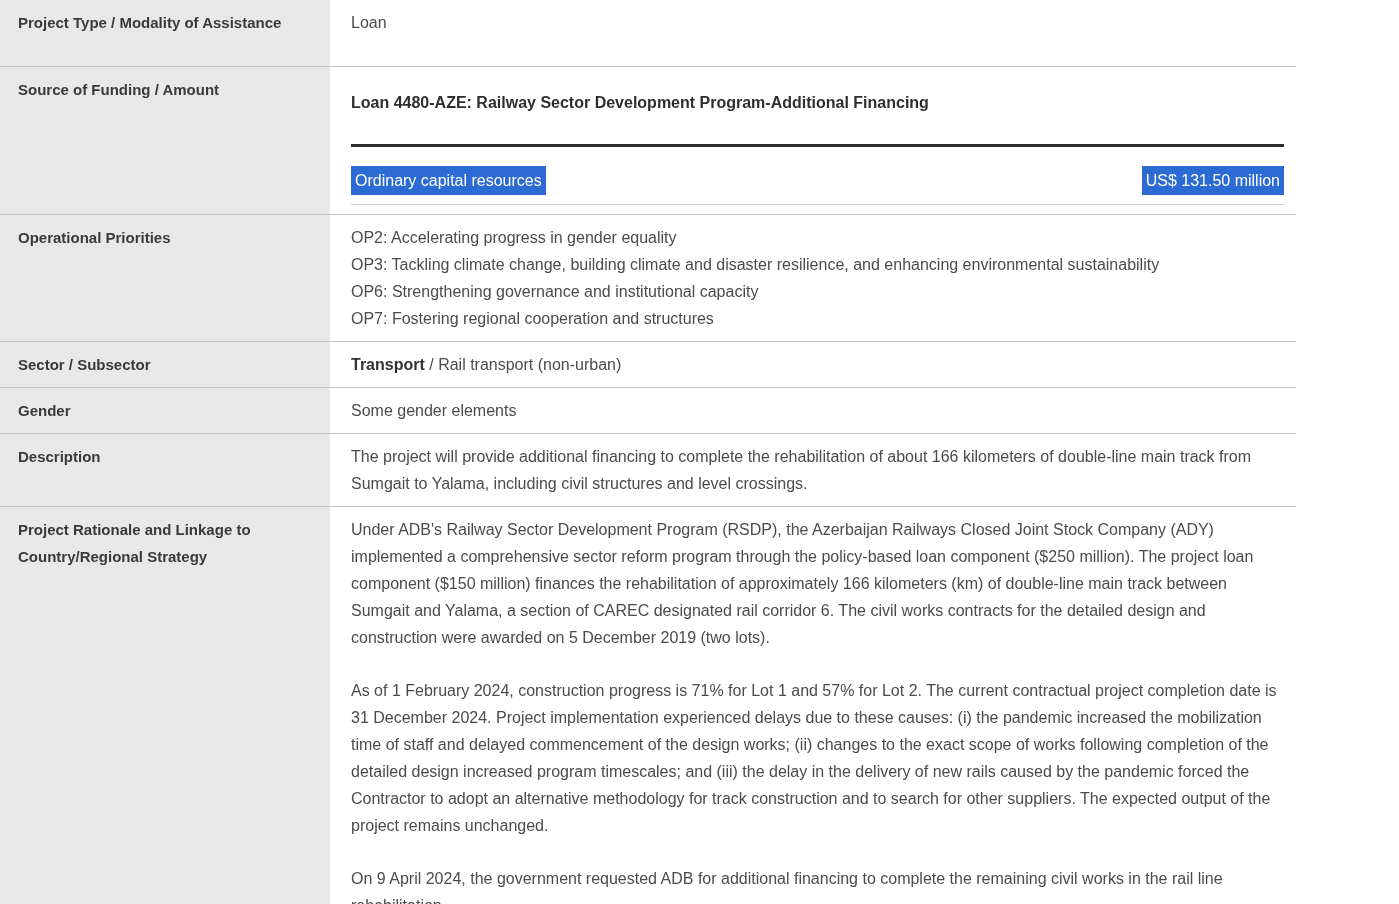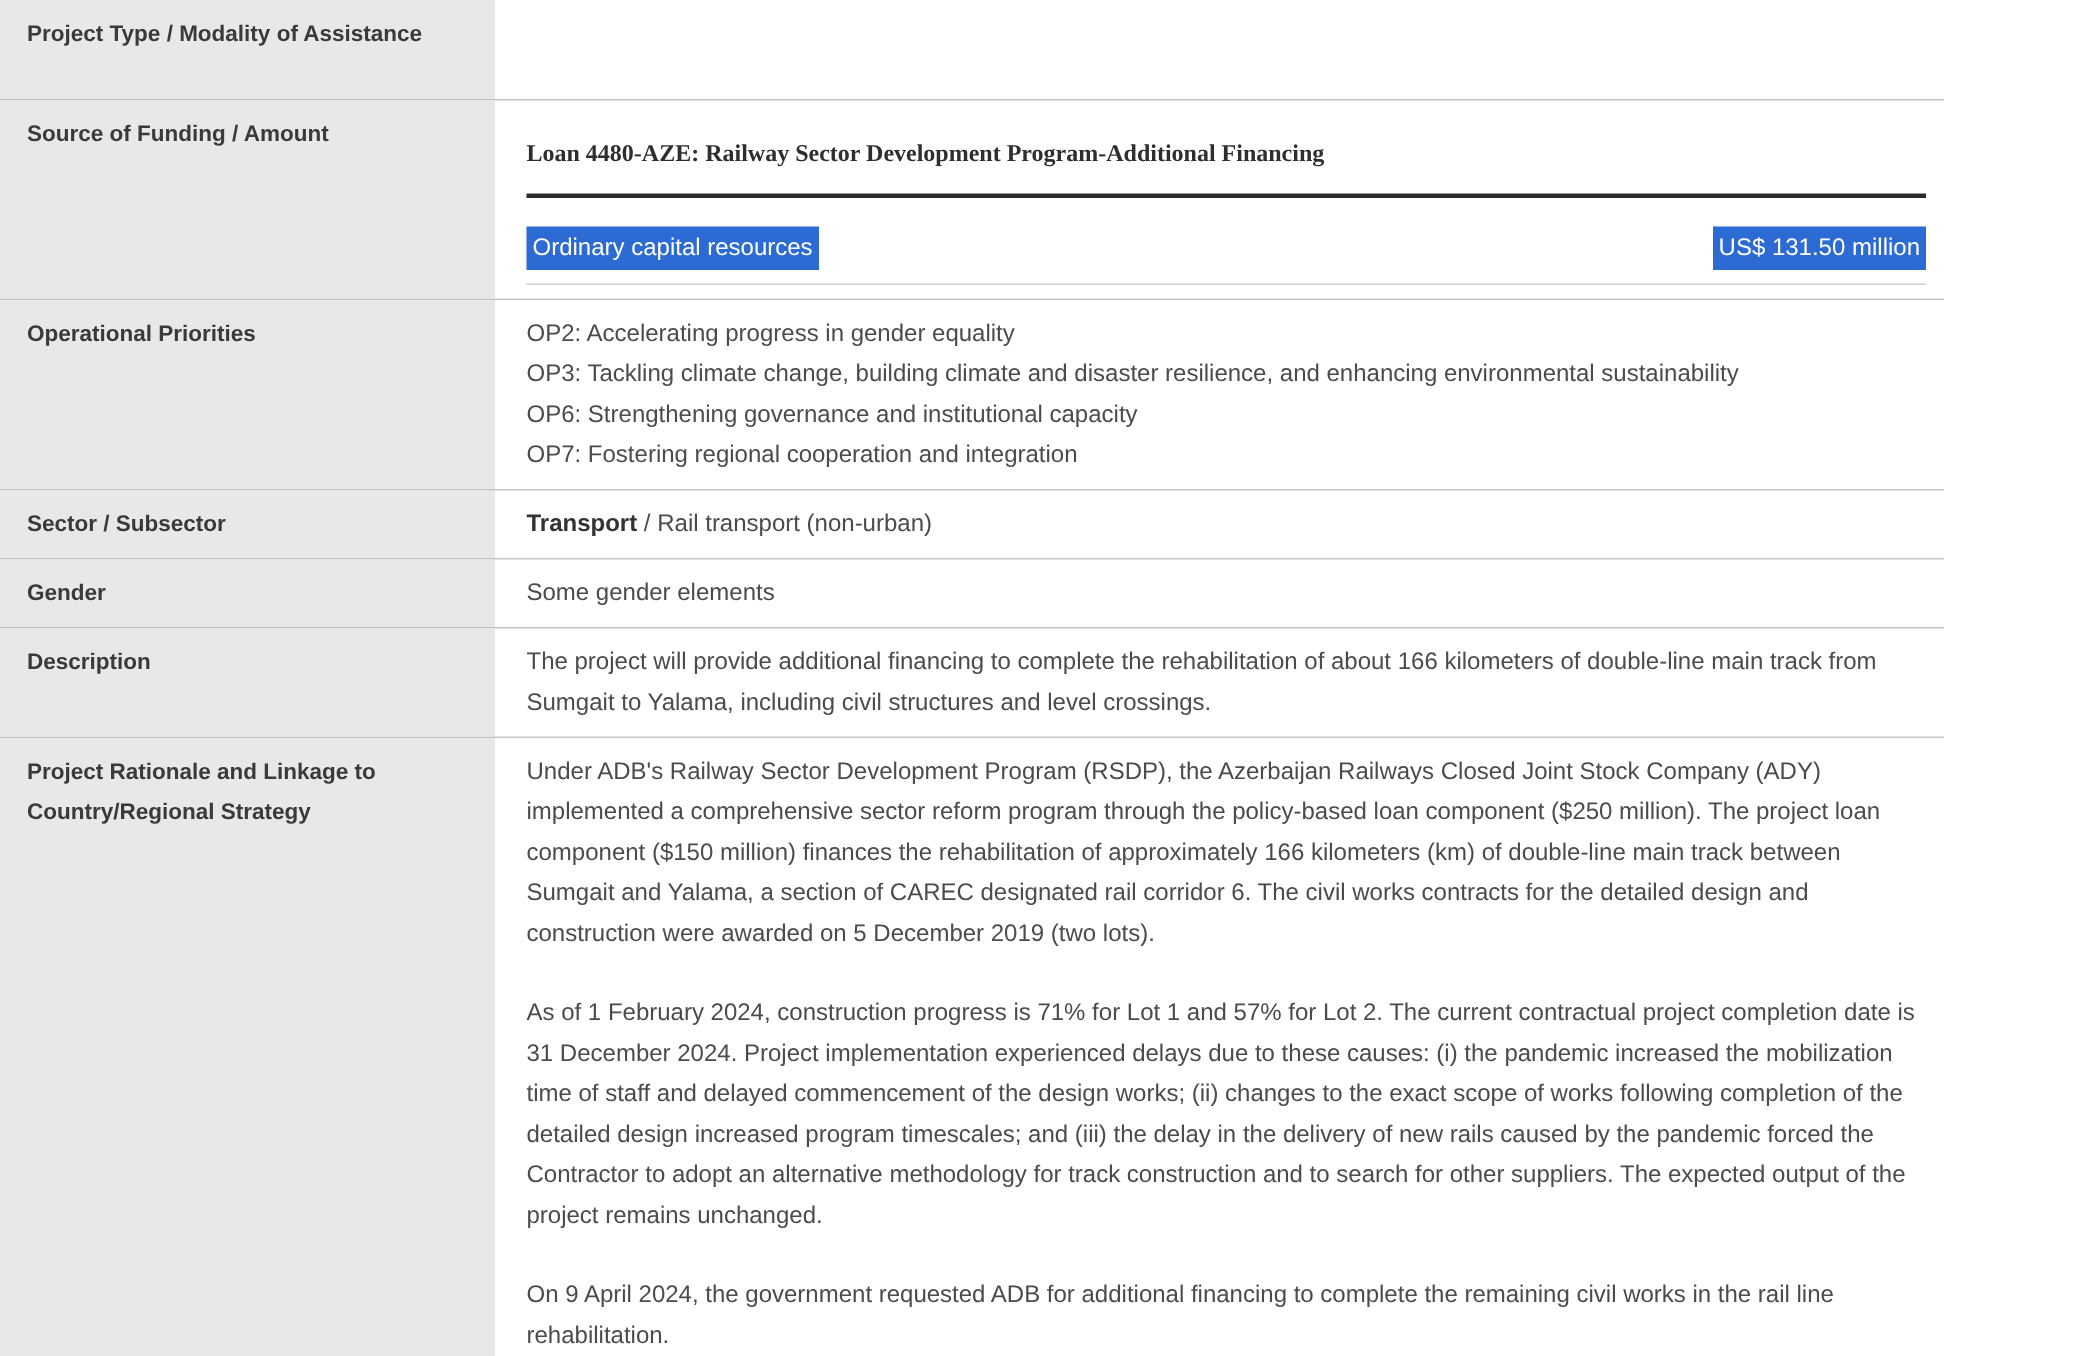--- a/index.html
+++ b/index.html
@@ -38,26 +38,25 @@
   .row-project-type { min-height: 67px; }
   .row-funding      { min-height: 118px; }
   .row-priorities   { min-height: 123px; }
   .row-sector       { min-height: 45px; }
   .row-gender       { min-height: 43px; }
   .row-description  { min-height: 71px; }
   .row-rationale    { min-height: 437px; }
 
   .funding-title {
     margin-top: 13px;
-    padding-bottom: 13px;
+    padding-bottom: 28px;
     border-bottom: 3px solid #2b2b2b;
     font-weight: 700;
     font-size: 16px;
     color: #2e2e2e;
-    font-family: Liberation Serif, serif;
   }
   .funding-row {
     display: flex;
     justify-content: space-between;
     align-items: center;
     padding: 19px 0 9px 0;
     border-bottom: 1px solid #d0d0d0;
   }
   .sel {
     background: #2b6bd3;
@@ -70,40 +69,41 @@
   .para + .para { margin-top: 26px; }
 </style>
 </head>
 <body>
 
 <div class="page">
   <div class="info-table">
 
     <div class="row row-project-type">
       <div class="label-cell">Project Type / Modality of Assistance</div>
+      <div class="value-cell">Loan</div>
     </div>
 
     <div class="row row-funding">
       <div class="label-cell">Source of Funding / Amount</div>
       <div class="value-cell">
         <div class="funding-title">Loan 4480-AZE: Railway Sector Development Program-Additional Financing</div>
         <div class="funding-row">
           <span class="sel">Ordinary capital resources</span>
           <span class="sel">US$ 131.50 million</span>
         </div>
       </div>
     </div>
 
     <div class="row row-priorities">
       <div class="label-cell">Operational Priorities</div>
       <div class="value-cell">
         <div class="op-line">OP2: Accelerating progress in gender equality</div>
         <div class="op-line">OP3: Tackling climate change, building climate and disaster resilience, and enhancing environmental sustainability</div>
         <div class="op-line">OP6: Strengthening governance and institutional capacity</div>
-        <div class="op-line">OP7: Fostering regional cooperation and integration</div>
+        <div class="op-line">OP7: Fostering regional cooperation and structures</div>
       </div>
     </div>
 
     <div class="row row-sector">
       <div class="label-cell">Sector / Subsector</div>
       <div class="value-cell">
         <span class="sector-name">Transport</span><span> / Rail transport (non-urban)</span>
       </div>
     </div>
 

